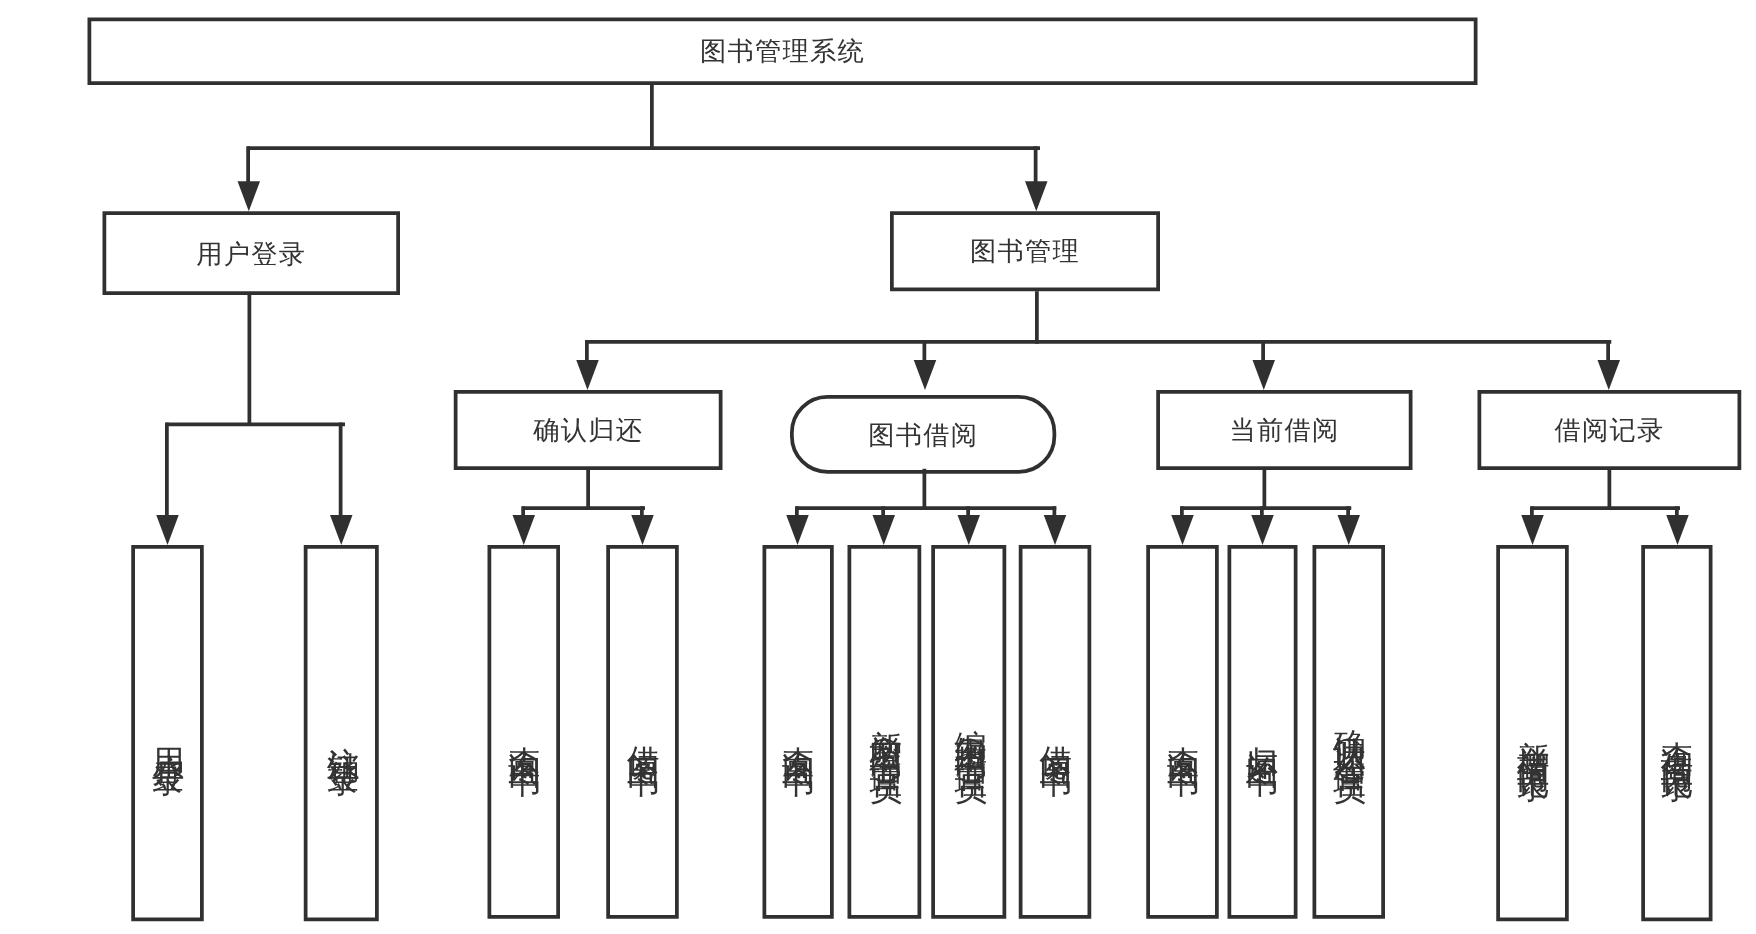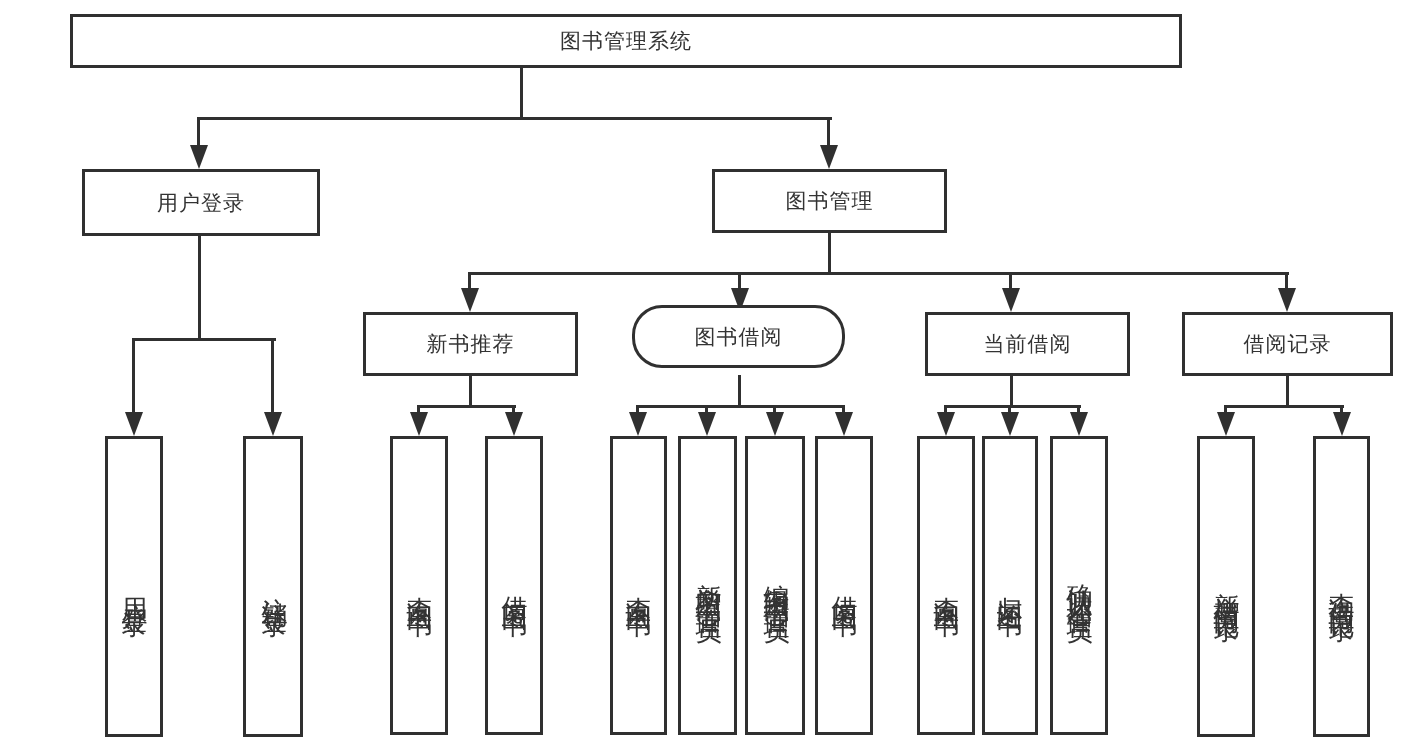--- a/index.html
+++ b/index.html
@@ -50,36 +50,36 @@
 <div class="canvas">
 
   <div class="node" style="left:22px;top:14px;width:1112px;height:54px;margin-left:48px;">图书管理系统</div>
 
   <div class="vline" style="left:520px;top:67px;height:51px;"></div>
   <div class="hline" style="left:198px;top:117px;width:634px;"></div>
   <div class="arrow" style="left:190px;top:117px;height:52px;"></div>
   <div class="arrow" style="left:820px;top:117px;height:52px;"></div>
 
   <div class="node" style="left:82px;top:169px;width:238px;height:67px;">用户登录</div>
-  <div class="node" style="left:712px;top:169px;width:235px;height:64px;">图书管理</div>
+  <div class="node" style="left:712px;top:169px;width:216px;height:64px;">图书管理</div>
 
   <div class="vline" style="left:198px;top:236px;height:103px;"></div>
   <div class="hline" style="left:133px;top:338px;width:143px;"></div>
   <div class="arrow" style="left:125px;top:338px;height:98px;"></div>
   <div class="arrow" style="left:264px;top:338px;height:98px;"></div>
 
   <div class="vline" style="left:828px;top:233px;height:42px;"></div>
   <div class="hline" style="left:469px;top:272px;width:820px;"></div>
   <div class="arrow" style="left:461px;top:272px;height:40px;"></div>
   <div class="arrow" style="left:731px;top:272px;height:40px;"></div>
   <div class="arrow" style="left:1002px;top:272px;height:40px;"></div>
   <div class="arrow" style="left:1278px;top:272px;height:40px;"></div>
 
-  <div class="node" style="left:363px;top:312px;width:215px;height:64px;">新书推荐</div>
-  <div class="node" style="left:632px;top:305px;width:213px;height:63px;border-radius:30px;">图书借阅</div>
+  <div class="node" style="left:363px;top:312px;width:215px;height:64px;">确认归还</div>
+  <div class="node" style="left:632px;top:316px;width:213px;height:63px;border-radius:30px;">图书借阅</div>
   <div class="node" style="left:909px;top:312px;width:205px;height:64px;margin-left:16px;">当前借阅</div>
   <div class="node" style="left:1182px;top:312px;width:211px;height:64px;">借阅记录</div>
 
   <div class="vline" style="left:469px;top:376px;height:31px;"></div>
   <div class="hline" style="left:418px;top:405px;width:98px;"></div>
   <div class="arrow" style="left:410px;top:405px;height:31px;"></div>
   <div class="arrow" style="left:505px;top:405px;height:31px;"></div>
 
   <div class="vline" style="left:738px;top:375px;height:32px;"></div>
   <div class="hline" style="left:637px;top:405px;width:208px;"></div>

